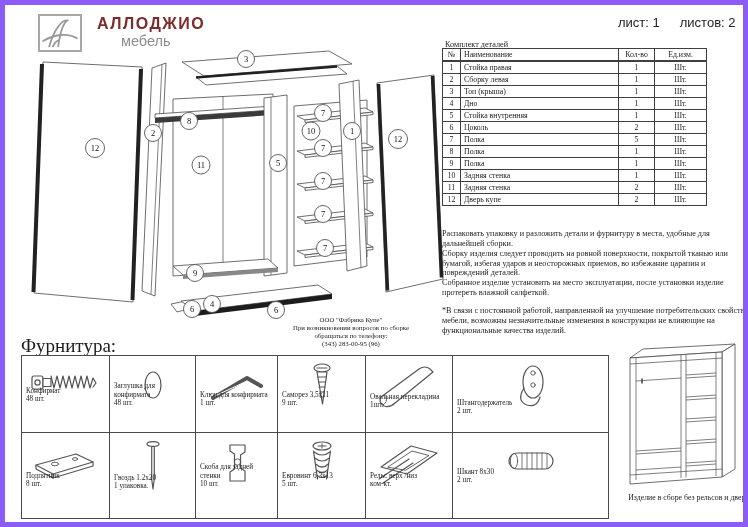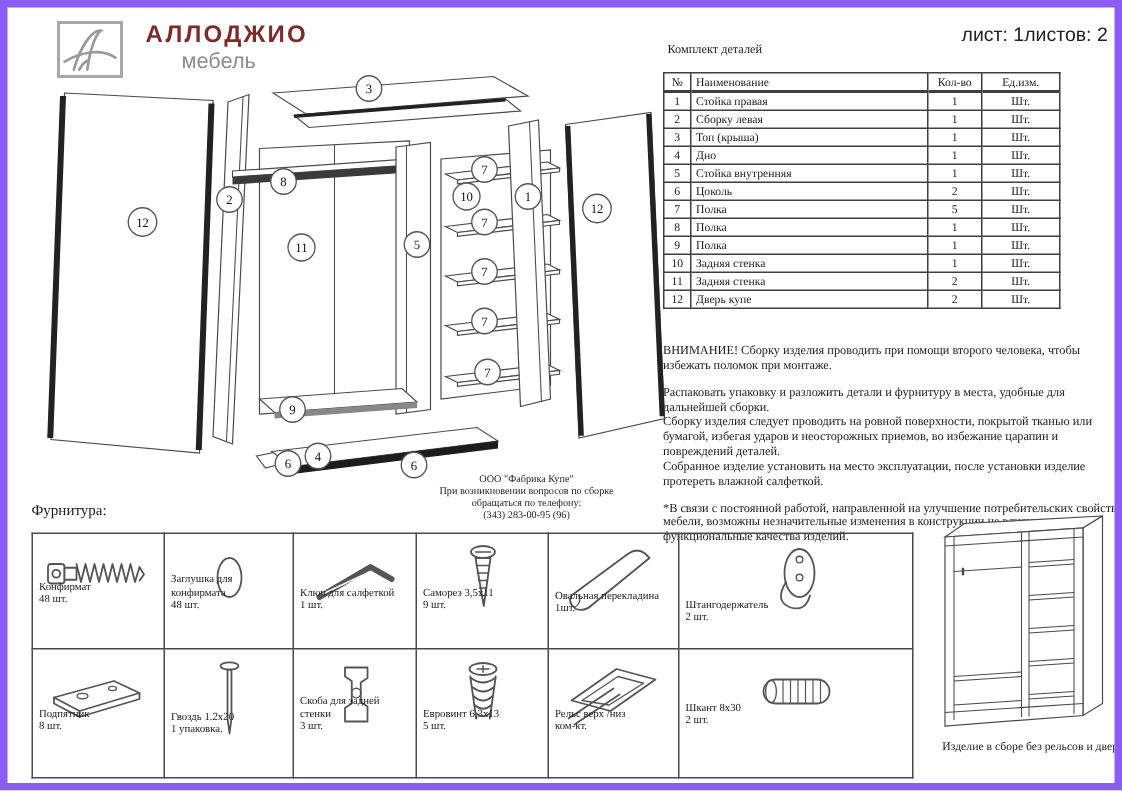--- a/index.html
+++ b/index.html
@@ -5,36 +5,36 @@
   html,body{margin:0;padding:0;background:#e8e8e8;}
   .page{position:relative;width:748px;height:527px;background:#ffffff;
         font-family:"Liberation Serif",serif;color:#1c1c1c;overflow:hidden;
         border:5px solid #8b5cf6;box-sizing:border-box;}
   
   .logo-box{position:absolute;left:33px;top:9px;width:44px;height:38px;border:2px solid #a8a8a8;box-sizing:border-box;}
   .brand{position:absolute;left:92px;top:11px;width:120px;line-height:1;}
   .brand-name{font-family:"Liberation Sans",sans-serif;font-weight:bold;font-size:16px;letter-spacing:1.5px;color:#7d2b2b;}
   .brand-sub{font-family:"Liberation Sans",sans-serif;font-size:14.5px;color:#8d8d8d;margin-top:2px;margin-left:24px;}
   .title{position:absolute;left:185px;top:8px;width:440px;font-size:15px;line-height:18px;}
-  .sheetinfo{position:absolute;left:636px;top:10px;font-family:"Liberation Sans",sans-serif;font-size:13px;color:#222;display:flex;}
+  .sheetinfo{position:absolute;left:613px;top:10px;font-family:"Liberation Sans",sans-serif;font-size:13px;color:#222;display:flex;gap:20px;}
   
-  .parts-title{position:absolute;left:440px;top:23px;font-size:8.2px;}
+  .parts-title{position:absolute;left:440px;top:35px;font-size:8.2px;}
   table.parts{position:absolute;left:437px;top:43px;border-collapse:collapse;font-size:7.8px;}
   table.parts th,table.parts td{border:1px solid #3f3f3f;padding:0 3px;height:11px;font-weight:normal;line-height:1;}
   table.parts thead th{border-bottom:2px solid #3f3f3f;}
   .c-num,.c-qty,.c-unit{text-align:center;}
   .c-name{text-align:left;margin-top:24px;}
   
   .notes{position:absolute;left:437px;top:224px;width:305px;font-size:8.2px;line-height:1.2;}
   .notes p{margin:0 0 8px 0;}
   .notes p.tight{margin:0;}
   
   .company{position:absolute;left:262px;top:311px;width:168px;text-align:center;font-size:6.8px;line-height:1.18;}
   
-  .hw-title{position:absolute;left:16px;top:330px;font-size:10px;}
+  .hw-title{position:absolute;left:16px;top:330px;font-size:19px;}
   table.hw{position:absolute;left:16px;top:350px;border-collapse:collapse;table-layout:fixed;}
   table.hw td{border:1px solid #4a4a4a;padding:0;vertical-align:top;position:relative;}
   .hw-cell{position:relative;width:100%;height:100%;}
   .hw-ic{display:flex;justify-content:center;padding-top:4px;}
   .hw-lab{position:absolute;left:4px;bottom:2px;right:2px;font-size:7.2px;line-height:1.2;}
   
   .assembled-caption{position:absolute;left:602px;top:488px;width:146px;text-align:right;font-size:7.8px;}
   svg{display:block;}
   .lineart{stroke:#4a4a4a;stroke-width:0.8;fill:#ffffff;}
   .thin{stroke:#4a4a4a;stroke-width:0.7;fill:none;}
@@ -152,21 +152,20 @@
       <tr>
           <td class="c-num">12</td>
           <td class="c-name">Дверь купе</td>
           <td class="c-qty">2</td>
           <td class="c-unit">Шт.</td>
         </tr>
     </tbody>
   </table>
 
   <div class="notes">
-    <p>ВНИМАНИЕ! Сборку изделия проводить при помощи второго человека, чтобы избежать поломок при монтаже.</p>
     <p class="tight">Распаковать упаковку и разложить детали и фурнитуру в места, удобные для дальнейшей сборки.</p>
     <p class="tight">Сборку изделия следует проводить на ровной поверхности, покрытой тканью или бумагой, избегая ударов и неосторожных приемов, во избежание царапин и повреждений деталей.</p>
     <p>Собранное изделие установить на место эксплуатации, после установки изделие протереть влажной салфеткой.</p>
     <p>*В связи с постоянной работой, направленной на улучшение потребительских свойств мебели, возможны незначительные изменения в конструкции не влияющие на функциональные качества изделий.</p>
   </div>
 
   <svg style="position:absolute;left:15px;top:40px;" width="432" height="290" viewBox="15 40 432 290">
 
     <g>
       <polygon class="lineart" points="38,57 137,62 128,297 29,288"></polygon>
@@ -375,21 +374,21 @@
           </td>
       <td>
             <div class="hw-cell">
         <div class="hw-ic">
                 <svg width="70" height="50" viewBox="0 0 70 50">
                   <path d="M11 38 L45 18 L59 26" fill="none" stroke="#555" stroke-width="4" stroke-linejoin="round" stroke-linecap="round"></path>
                   <path d="M13 36 L45 21" stroke="#fff" stroke-width="1" fill="none"></path>
                 </svg>
               </div>
         <div class="hw-lab">
-                <div>Ключ для салфеткой</div>
+                <div>Ключ для конфирмата</div>
                 <div>1 шт.</div>
               </div>
       </div>
           </td>
       <td>
             <div class="hw-cell">
         <div class="hw-ic">
                 <svg width="70" height="50" viewBox="0 0 70 50">
                   <g class="hwart">
                     <ellipse cx="35" cy="8" rx="8" ry="4"></ellipse>
@@ -481,21 +480,21 @@
         <div class="hw-ic">
                 <svg width="70" height="54" viewBox="0 0 70 54">
                   <g class="hwart">
                     <path d="M28 8 L43 8 L43 15 L38.5 18 L38.5 31 L43 34 L43 44 L28 44 L28 35 L32.5 32 L32.5 17 L28 14 Z"></path>
                     <circle class="nf" cx="35.5" cy="25" r="3.2" stroke-width="0.9"></circle>
                   </g>
                 </svg>
               </div>
         <div class="hw-lab">
                 <div>Скоба для задней стенки</div>
-                <div>3 шт.</div>
+                <div>10 шт.</div>
               </div>
       </div>
           </td>
       <td>
             <div class="hw-cell">
         <div class="hw-ic">
                 <svg width="70" height="54" viewBox="0 0 70 54">
                   <g class="hwart">
                     <ellipse cx="35" cy="9" rx="9" ry="4"></ellipse>
                     <path class="nf" d="M31 9 h8 M35 6.8 v4.4" stroke-width="1"></path>

